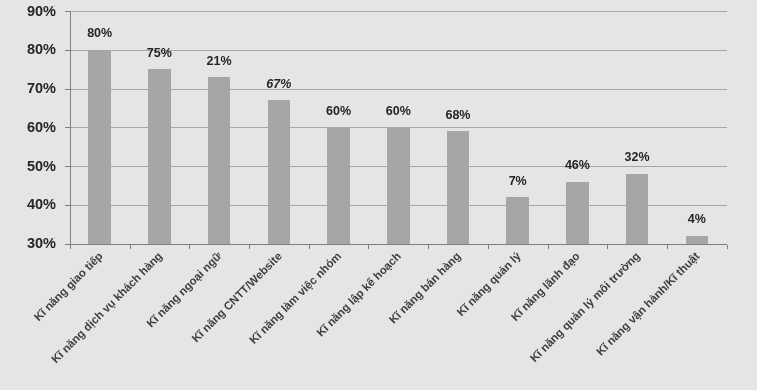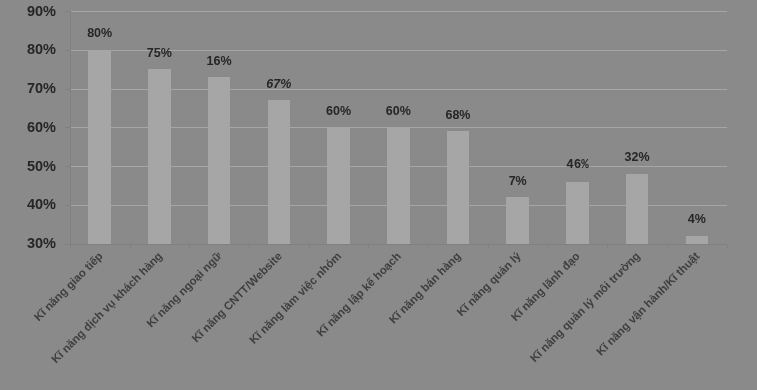--- a/index.html
+++ b/index.html
@@ -1,20 +1,20 @@
 <!DOCTYPE html>
 <html><head>
 <meta charset="utf-8">
 <title>Bar chart</title>
 <style>
   html,body{margin:0;padding:0;background:#ffffff;}
   body{width:757px;height:390px;overflow:hidden;
        font-family:"Liberation Sans",sans-serif;
        -webkit-font-smoothing:antialiased;}
-  #chart{position:relative;width:757px;height:390px;background:#0ea5e9;filter:grayscale(1);}
+  #chart{position:relative;width:757px;height:390px;background:#e5e5e5;filter:grayscale(1);}
 
   .plot-grid .gridline{position:absolute;left:69.8px;width:656.9px;height:1px;background:#a6a6a6;}
   .y-axis-line{position:absolute;left:69.8px;top:11.2px;width:1px;height:233.5px;background:#808080;}
   .x-axis-line{position:absolute;left:69.8px;top:243.7px;width:656.9px;height:1.2px;background:#808080;}
   .ytick{position:absolute;left:64.8px;width:5px;height:1px;background:#808080;}
   .xtick{position:absolute;top:244.7px;width:1px;height:4px;background:#808080;}
 
   .ylabel{position:absolute;right:701px;width:70px;font-size:14.5px;font-weight:bold;
           color:#262626;text-align:right;white-space:nowrap;line-height:1;}
 
@@ -90,27 +90,27 @@
     <div class="bar" style="left: 446.718px; top: 131.325px; height: 112.375px;"></div>
     <div class="bar" style="left: 506.436px; top: 197.2px; height: 46.5px;"></div>
     <div class="bar" style="left: 566.155px; top: 181.7px; height: 62px;"></div>
     <div class="bar" style="left: 625.873px; top: 173.95px; height: 69.75px;"></div>
     <div class="bar" style="left: 685.591px; top: 235.95px; height: 7.75px;"></div>
   </div>
 
   <div class="vlabels">
     <div class="vlabel" style="left: 69.6591px; top: 27.45px;">80%</div>
     <div class="vlabel" style="left: 129.377px; top: 46.825px;">75%</div>
-    <div class="vlabel" style="left: 189.095px; top: 54.575px;">16%</div>
+    <div class="vlabel" style="left: 189.095px; top: 54.575px;">21%</div>
     <div class="vlabel" style="left: 248.814px; top: 77.825px; font-style: italic;">67%</div>
     <div class="vlabel" style="left: 308.532px; top: 104.95px;">60%</div>
     <div class="vlabel" style="left: 368.25px; top: 104.95px;">60%</div>
     <div class="vlabel" style="left: 427.968px; top: 108.825px;">68%</div>
     <div class="vlabel" style="left: 487.686px; top: 174.7px;">7%</div>
-    <div class="vlabel" style="left: 547.405px; top: 159.2px; font-family: Liberation Mono, monospace;">46%</div>
+    <div class="vlabel" style="left: 547.405px; top: 159.2px;">46%</div>
     <div class="vlabel" style="left: 607.123px; top: 151.45px;">32%</div>
     <div class="vlabel" style="left: 666.841px; top: 213.45px;">4%</div>
   </div>
 
   <div class="catlabels">
     <div class="catlabel" style="right: 661.541px;">Kĩ năng giao tiếp</div>
     <div class="catlabel" style="right: 601.823px;">Kĩ năng dịch vụ khách hàng</div>
     <div class="catlabel" style="right: 542.105px;">Kĩ năng ngoại ngữ</div>
     <div class="catlabel" style="right: 482.386px;">Kĩ năng CNTT/Website</div>
     <div class="catlabel" style="right: 422.668px;">Kĩ năng làm việc nhóm</div>

